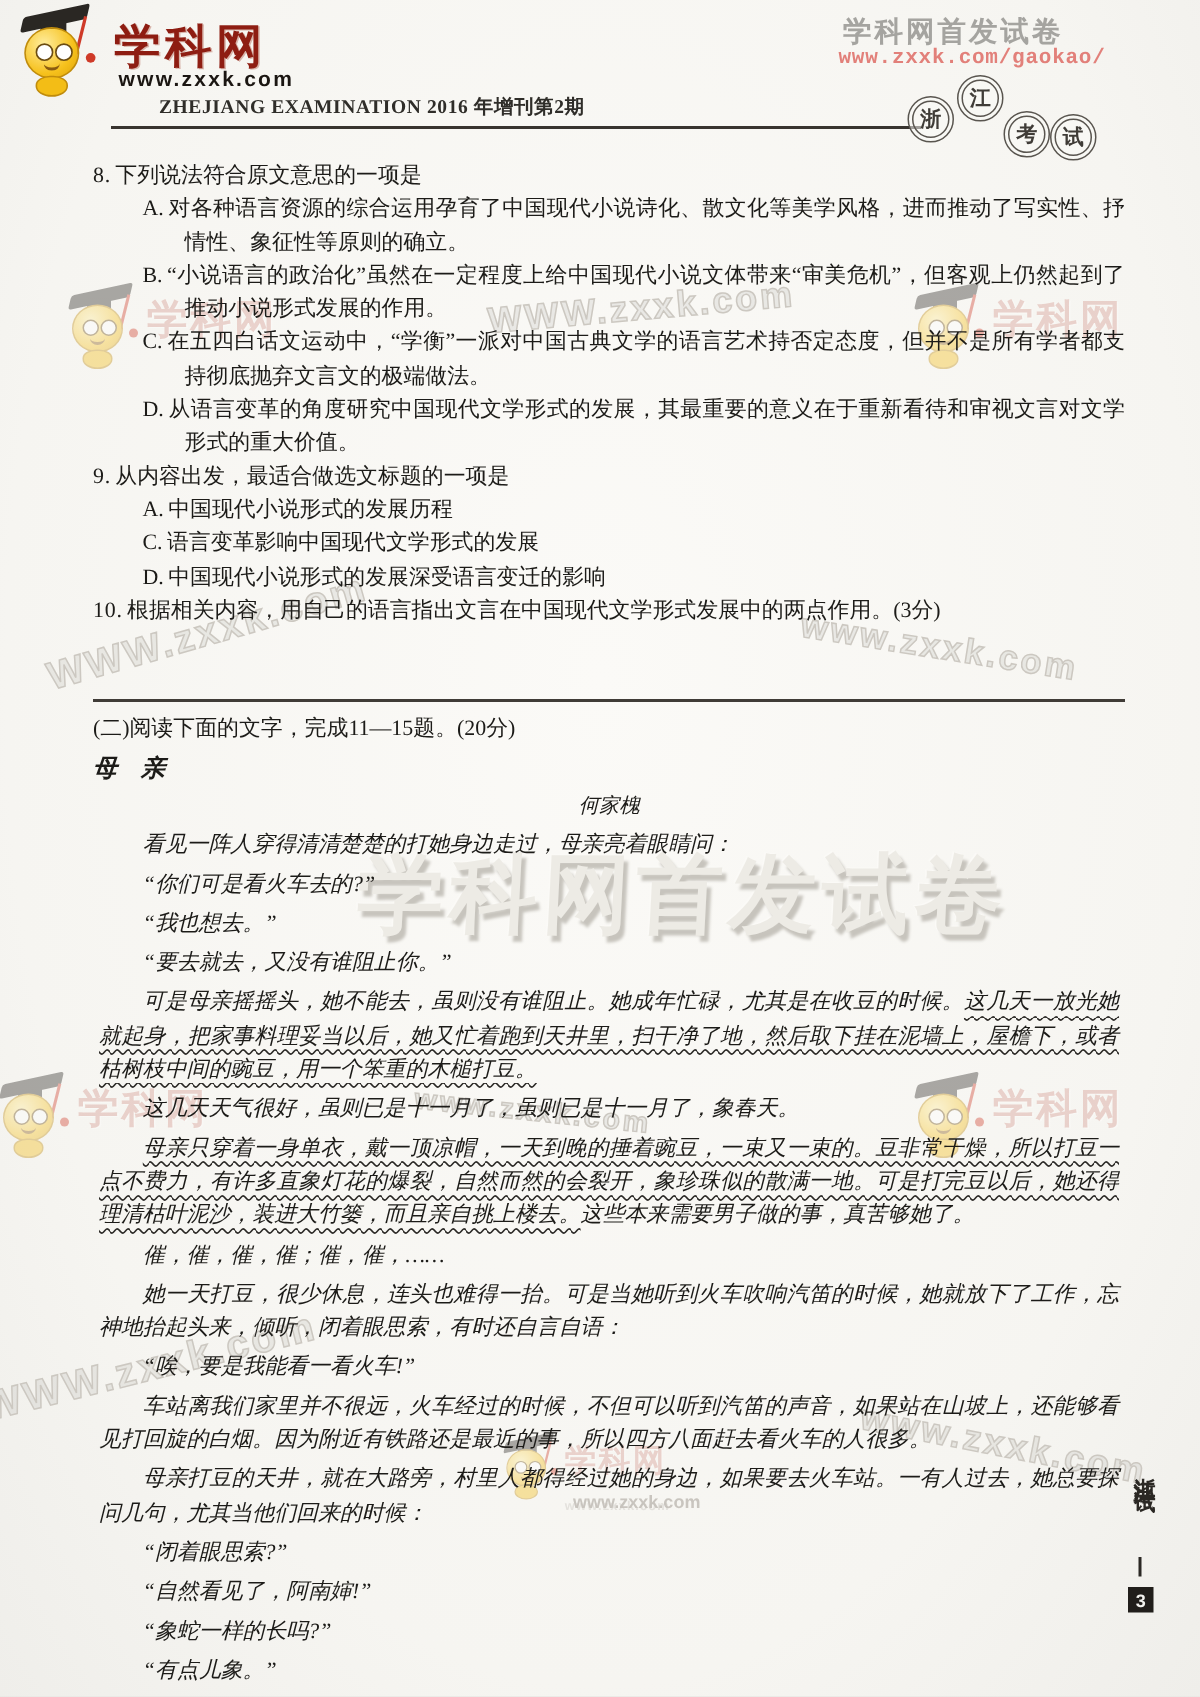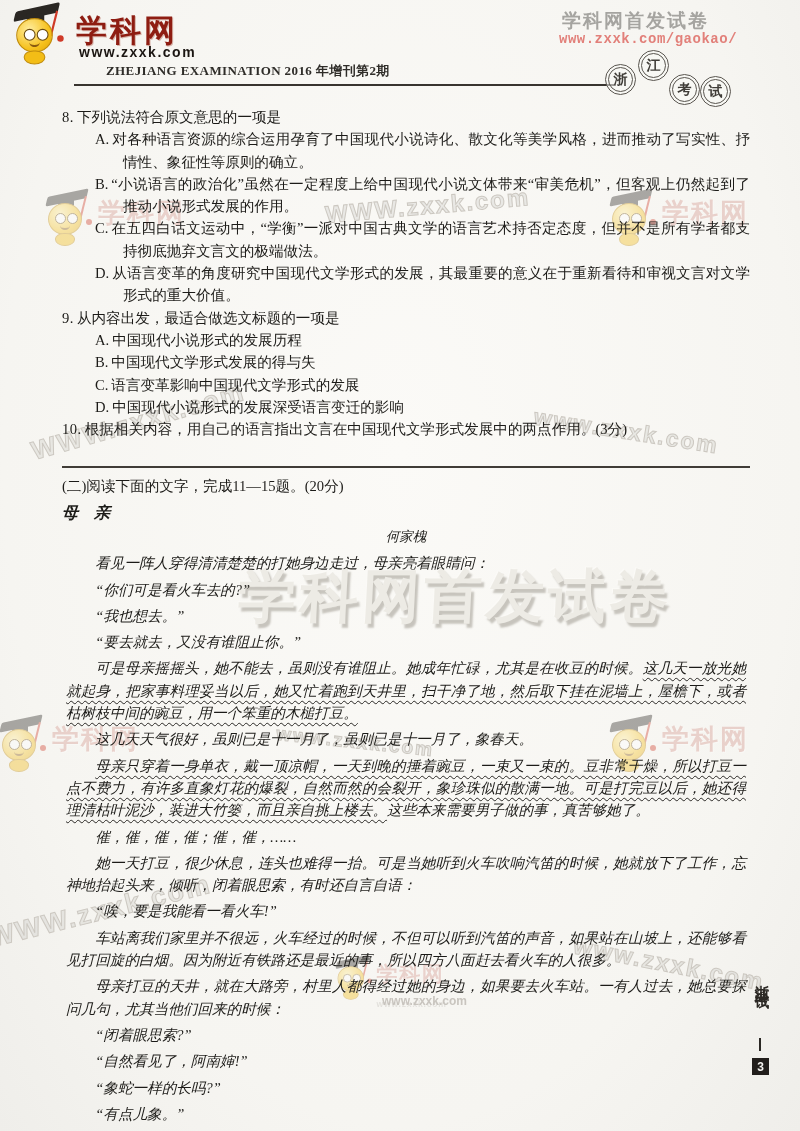--- a/index.html
+++ b/index.html
@@ -161,21 +161,20 @@
       <div class="question">
         <div class="q-stem"><span class="q-num">8.</span> <span>下列说法符合原文意思的一项是</span></div>
         <div class="option"><span>A.</span> <span>对各种语言资源的综合运用孕育了中国现代小说诗化、散文化等美学风格，进而推动了写实性、抒情性、象征性等原则的确立。</span></div>
         <div class="option"><span>B.</span> <span>“小说语言的政治化”虽然在一定程度上给中国现代小说文体带来“审美危机”，但客观上仍然起到了推动小说形式发展的作用。</span></div>
         <div class="option"><span>C.</span> <span>在五四白话文运动中，“学衡”一派对中国古典文学的语言艺术持否定态度，但并不是所有学者都支持彻底抛弃文言文的极端做法。</span></div>
         <div class="option"><span>D.</span> <span>从语言变革的角度研究中国现代文学形式的发展，其最重要的意义在于重新看待和审视文言对文学形式的重大价值。</span></div>
       </div>
       <div class="question">
         <div class="q-stem"><span class="q-num">9.</span> <span>从内容出发，最适合做选文标题的一项是</span></div>
         <div class="option"><span>A.</span> <span>中国现代小说形式的发展历程</span></div>
-        <div class="option"><span>B.</span> <span>中国现代文学形式发展的得与失</span></div>
         <div class="option"><span>C.</span> <span>语言变革影响中国现代文学形式的发展</span></div>
         <div class="option"><span>D.</span> <span>中国现代小说形式的发展深受语言变迁的影响</span></div>
       </div>
       <div class="question">
         <div class="q-stem"><span class="q-num">10.</span> <span>根据相关内容，用自己的语言指出文言在中国现代文学形式发展中的两点作用。(3分)</span></div>
       </div>
     </div>
 
   <div class="abs section-divider"></div>
 

